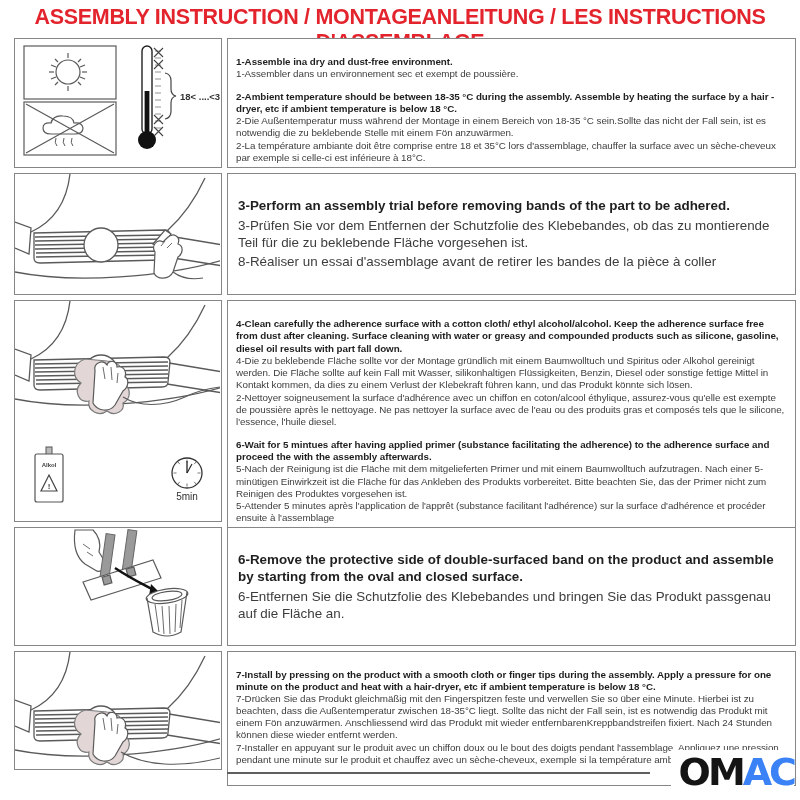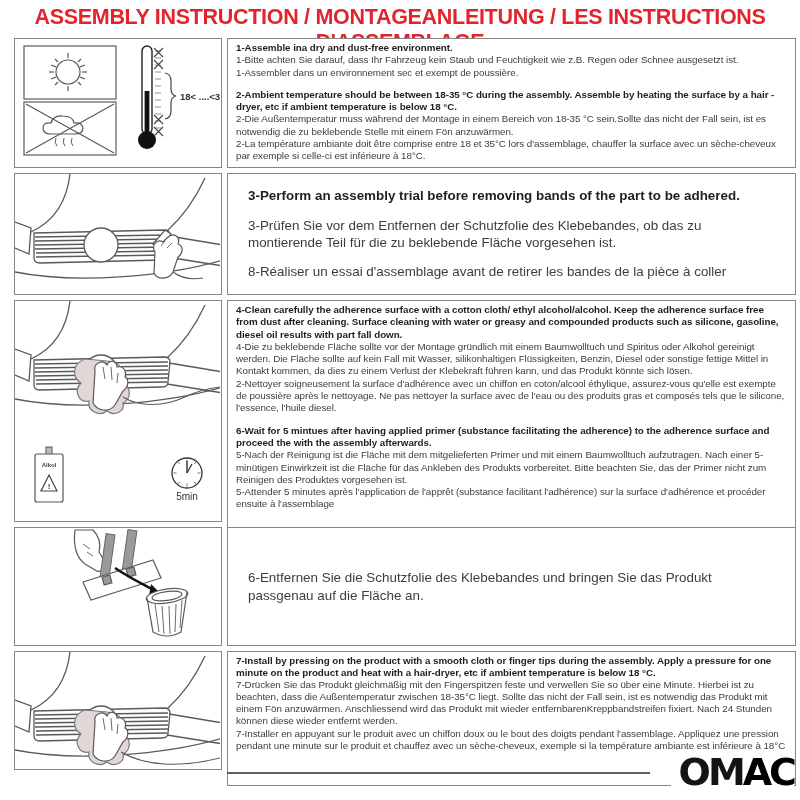--- a/index.html
+++ b/index.html
@@ -10,40 +10,40 @@
   .title{
     position:absolute;top:5px;left:0;right:0;text-align:center;
     font-size:21.5px;font-weight:bold;letter-spacing:-0.3px;color:#e3242d;
   }
   .cell-l{
     position:absolute;left:14px;width:208px;border:1.4px solid #868686;
     background:#fff;box-sizing:border-box;
   }
   .cell-r{
     position:absolute;left:227px;width:569px;border:1.4px solid #868686;
-    background:#fff;box-sizing:border-box;padding:3px 8px;color:#3d3d3d;
+    background:#fff;box-sizing:border-box;padding:17px 8px;color:#3d3d3d;
   }
   .vcenter{display:flex;flex-direction:column;justify-content:center;}
   .sm p{font-size:9.8px;line-height:12.3px;margin:0;letter-spacing:-0.05px;}
   .sm5 p{line-height:12.1px;}
-  .bg p{font-size:13.4px;line-height:17.4px;margin:12px;}
+  .bg p{font-size:13.4px;line-height:17.4px;margin:2px;}
   .sect+.sect{margin-top:10px;}
   p.b{font-weight:bold;color:#1f1f1f;}
   svg{display:block;}
   .footer-line{
     position:absolute;left:227px;top:772px;width:423px;height:0;
     border-top:2px solid #5f5f5f;
   }
   .logo{
     position:absolute;right:6px;top:750px;background:#fff;padding-left:8px;
     font-family:"DejaVu Sans",sans-serif;font-weight:900;font-size:38px;
     letter-spacing:-3px;line-height:44px;
   }
   .logo .om{color:#141414;}
-  .logo .ac{color:#000000;}
+  .logo .ac{color:#3b82f6;}
 </style>
 </head>
 <body>
 
 <svg width="0" height="0" style="position:absolute" aria-hidden="true">
   <defs>
     <g id="g-grille" stroke="#5a5a5a" fill="none" stroke-width="1.3">
       <path d="M55,0 C52,26 40,47 16,58"></path>
       <path d="M190,4 C178,30 162,48 152,57"></path>
       <path d="M0,48 L16,54 L14,80 L0,74"></path>
@@ -120,21 +120,20 @@
         <path d="M139,88 l9,9 M148,88 l-9,9"></path>
       </g>
       <path d="M150,34 q6,1 6,8 l0,8 q0,6 5,7 q-5,1 -5,7 l0,8 q0,7 -6,8" fill="none" stroke="#444" stroke-width="1.2"></path>
       <text x="165" y="61" font-size="9.5" font-weight="bold" fill="#333">18&lt; ....&lt;35 C</text>
     </g>
   </svg>
 </div>
 <div class="cell-r sm" style="top:38px;height:130px;">
   <div class="sect">
     <p class="b">1-Assemble ina dry and dust-free environment.</p>
-    <p>1-Bitte achten Sie darauf, dass Ihr Fahrzeug kein Staub und Feuchtigkeit wie z.B. Regen oder Schnee ausgesetzt ist.</p>
     <p>1-Assembler dans un environnement sec et exempt de poussière.</p>
   </div>
   <div class="sect">
     <p class="b">2-Ambient temperature should be between 18-35 °C  during the assembly. Assemble by heating the surface by a hair -dryer, etc if ambient temperature is below 18 °C.</p>
     <p>2-Die Außentemperatur muss während der Montage in einem Bereich von 18-35 °C  sein.Sollte das nicht der Fall sein, ist es notwendig die zu beklebende Stelle mit einem Fön anzuwärmen.</p>
     <p>2-La température ambiante doit être comprise entre 18 et 35°C lors d'assemblage, chauffer la surface avec un sèche-cheveux par exemple si celle-ci est inférieure à 18°C.</p>
   </div>
 </div>
 
 <div class="cell-l" style="top:173px;height:122px;">
@@ -221,20 +220,21 @@
     <g stroke="#5a5a5a" stroke-width="1.2" fill="#fff">
       <ellipse cx="152" cy="68" rx="21" ry="7" transform="rotate(-8 152 68)"></ellipse>
       <ellipse cx="152" cy="68" rx="15" ry="4.5" transform="rotate(-8 152 68)"></ellipse>
       <path d="M132,70 L138,104 Q152,112 166,104 L172,64" fill="none"></path>
       <path d="M140,76 L144,104 M147,78 L149,106 M154,78 L155,106 M161,76 L160,104 M167,72 L165,100" fill="none" stroke-width="0.9"></path>
     </g>
   </svg>
 </div>
 <div class="cell-r bg vcenter" style="top:527px;height:119px;">
   <div class="sect">
+    <p class="b">6-Remove the protective side of double-surfaced band on the product and assemble by starting from the oval and closed surface.</p>
     <p>6-Entfernen Sie die Schutzfolie des Klebebandes und bringen Sie das Produkt passgenau auf die Fläche an.</p>
   </div>
 </div>
 
 <div class="cell-l" style="top:651px;height:119px;">
   <svg width="205" height="116" viewBox="0 0 205 116">
     <use href="#g-grille"></use>
     <use href="#g-hand-cloth"></use>
     <path d="M106,100 C130,114 165,116 205,106" fill="none" stroke="#5a5a5a" stroke-width="1.2"></path>
   </svg>

